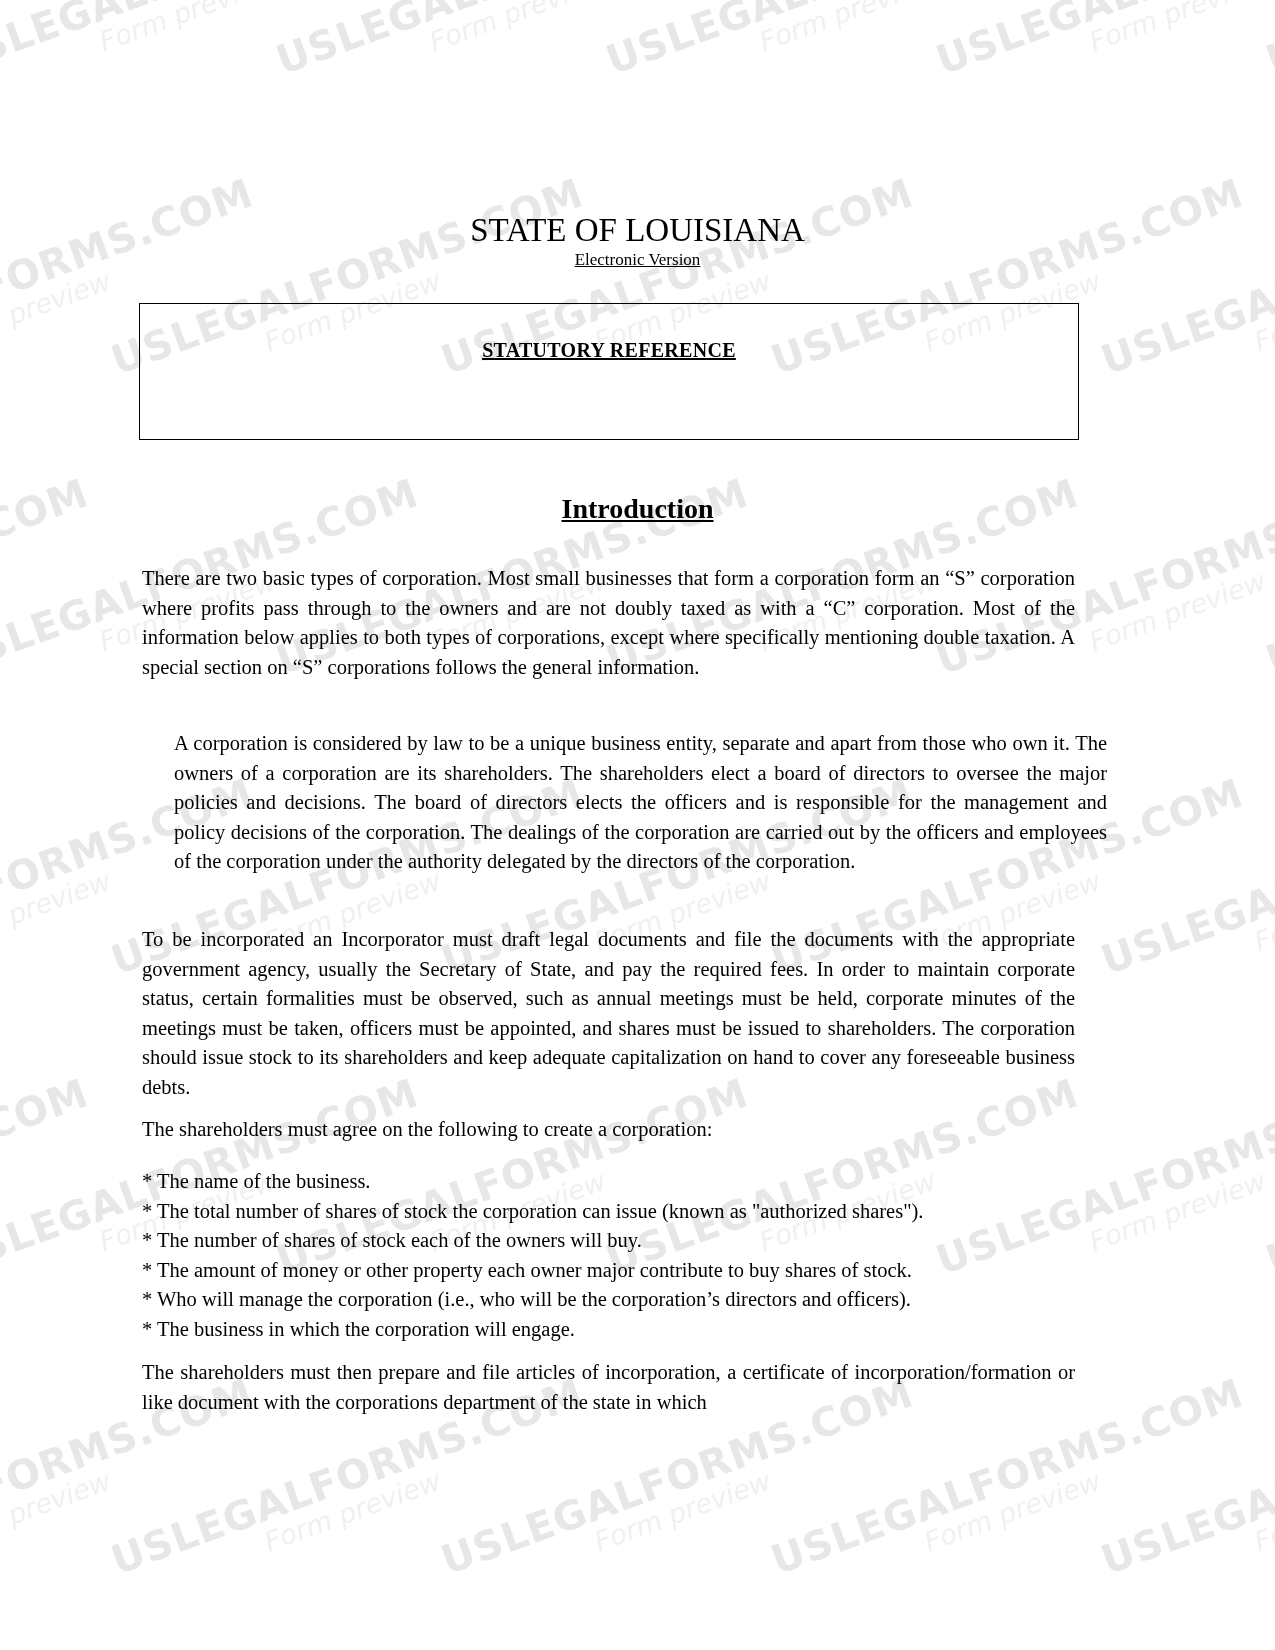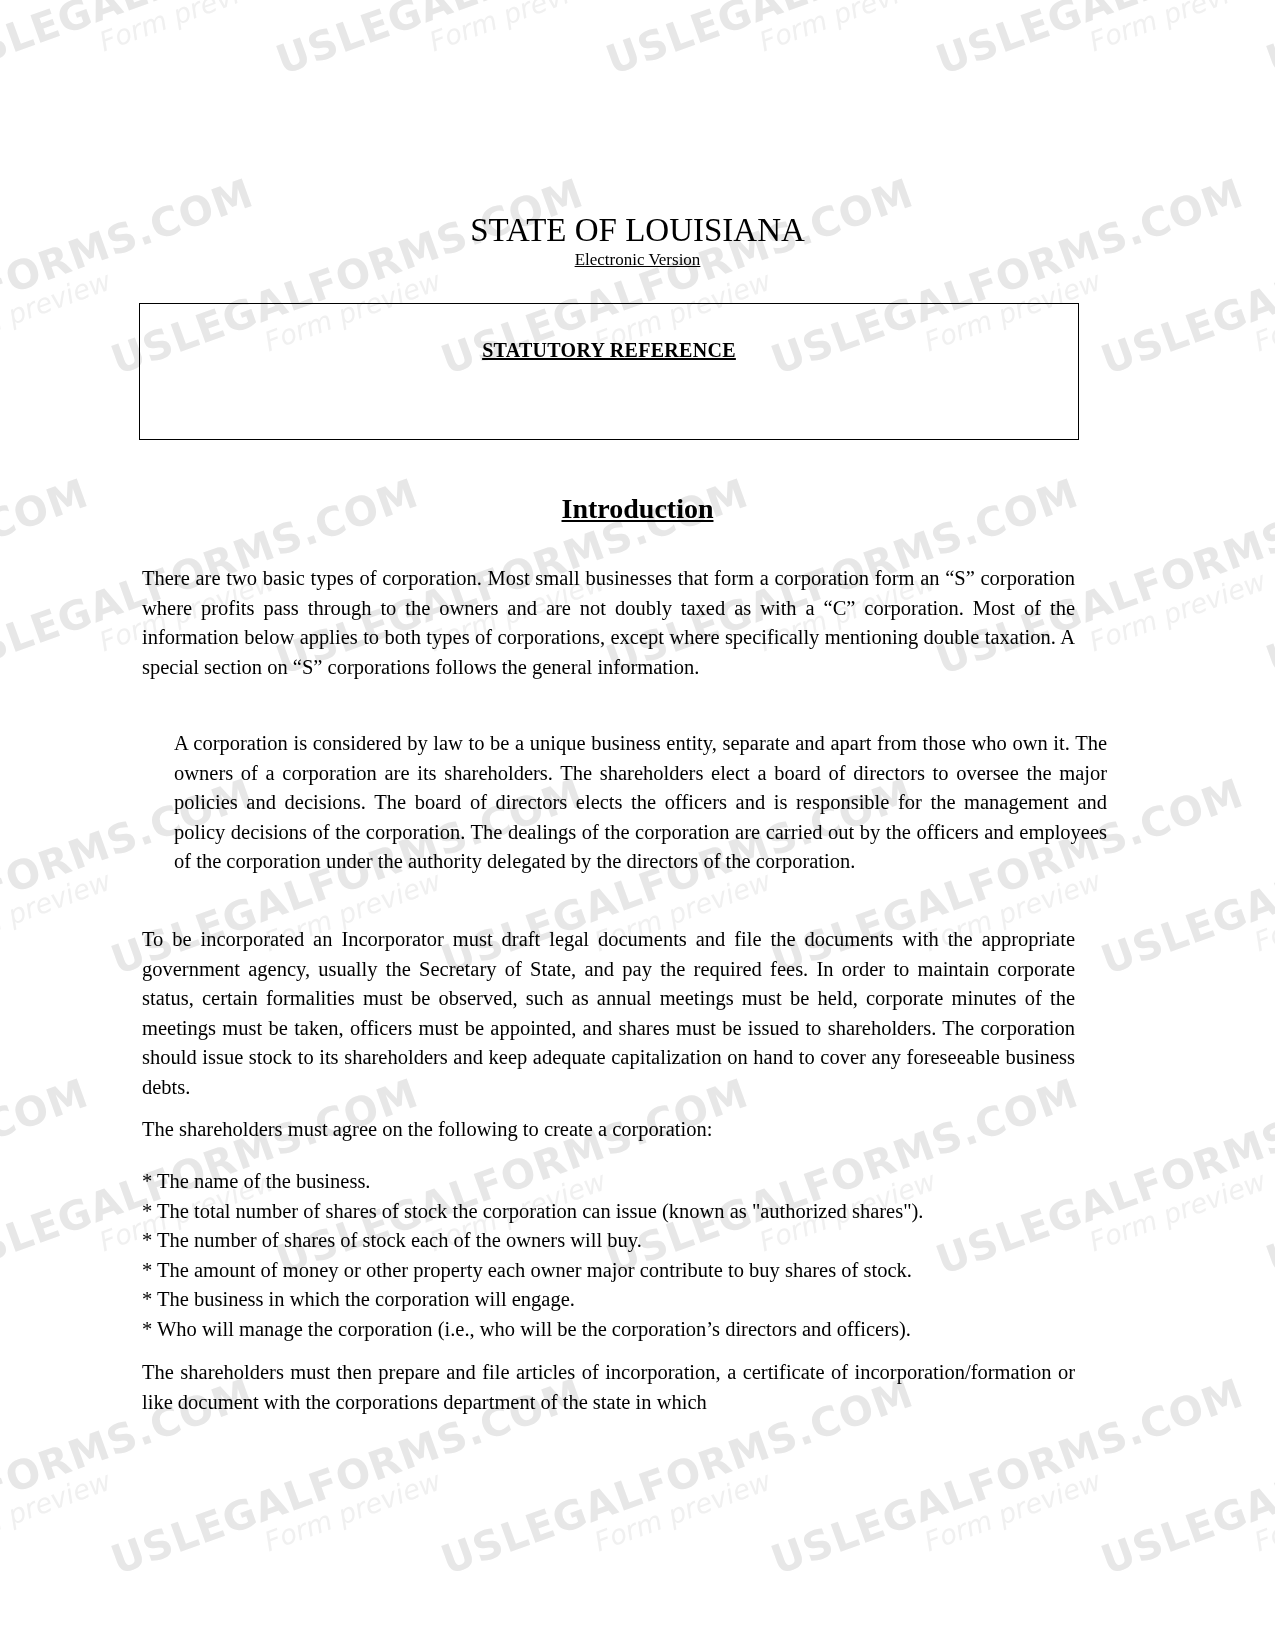--- a/index.html
+++ b/index.html
@@ -306,21 +306,21 @@
 
   <div class="body-block" id="para-4">
     <p>The shareholders must agree on the following to create a corporation:</p>
   </div>
 
   <div class="body-block" id="bullet-list">
       <div class="bullet-item">* The name of the business.</div>
       <div class="bullet-item">* The total number of shares of stock the corporation can issue (known as "authorized shares").</div>
       <div class="bullet-item">* The number of shares of stock each of the owners will buy.</div>
       <div class="bullet-item">* The amount of money or other property each owner major contribute to buy shares of stock.</div>
+      <div class="bullet-item">* Who will manage the corporation (i.e., who will be the corporation’s directors and officers).</div>
       <div class="bullet-item">* The business in which the corporation will engage.</div>
-      <div class="bullet-item">* Who will manage the corporation (i.e., who will be the corporation’s directors and officers).</div>
     </div>
 
   <div class="body-block" id="para-5">
     <p>The shareholders must then prepare and file articles of incorporation, a certificate of incorporation/formation or like document with the corporations department of the state in which</p>
   </div>
 
 </div>
 
 </body></html>

